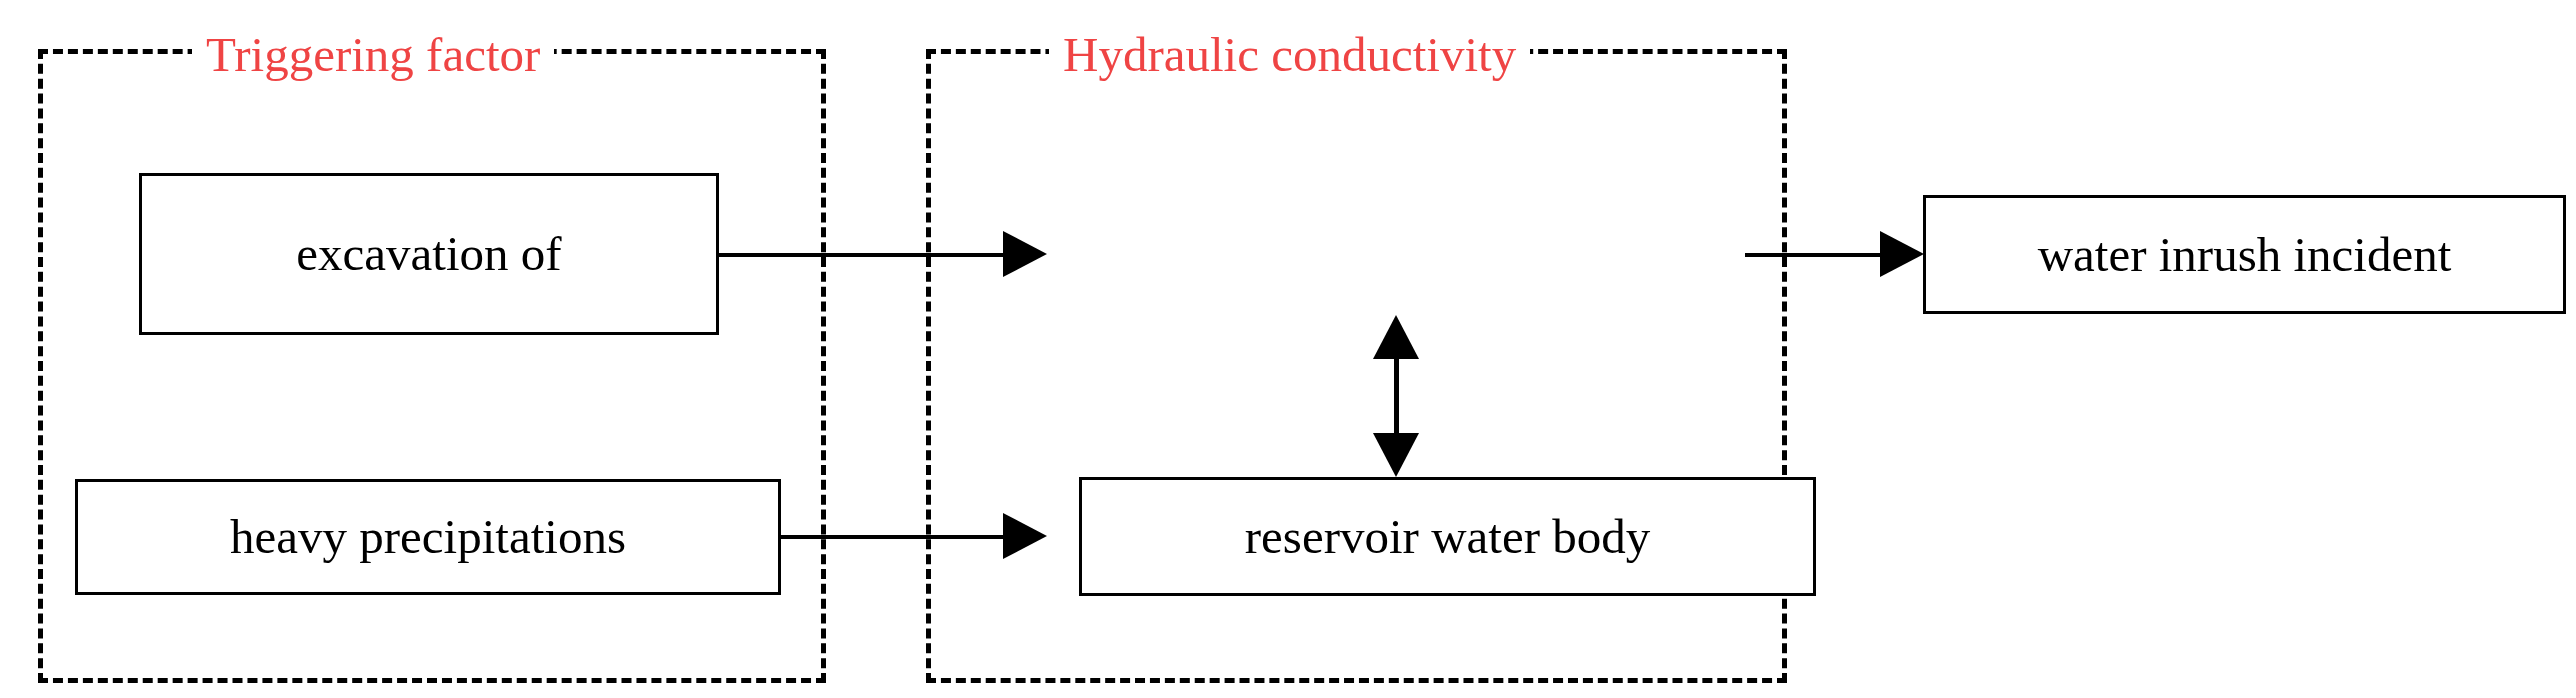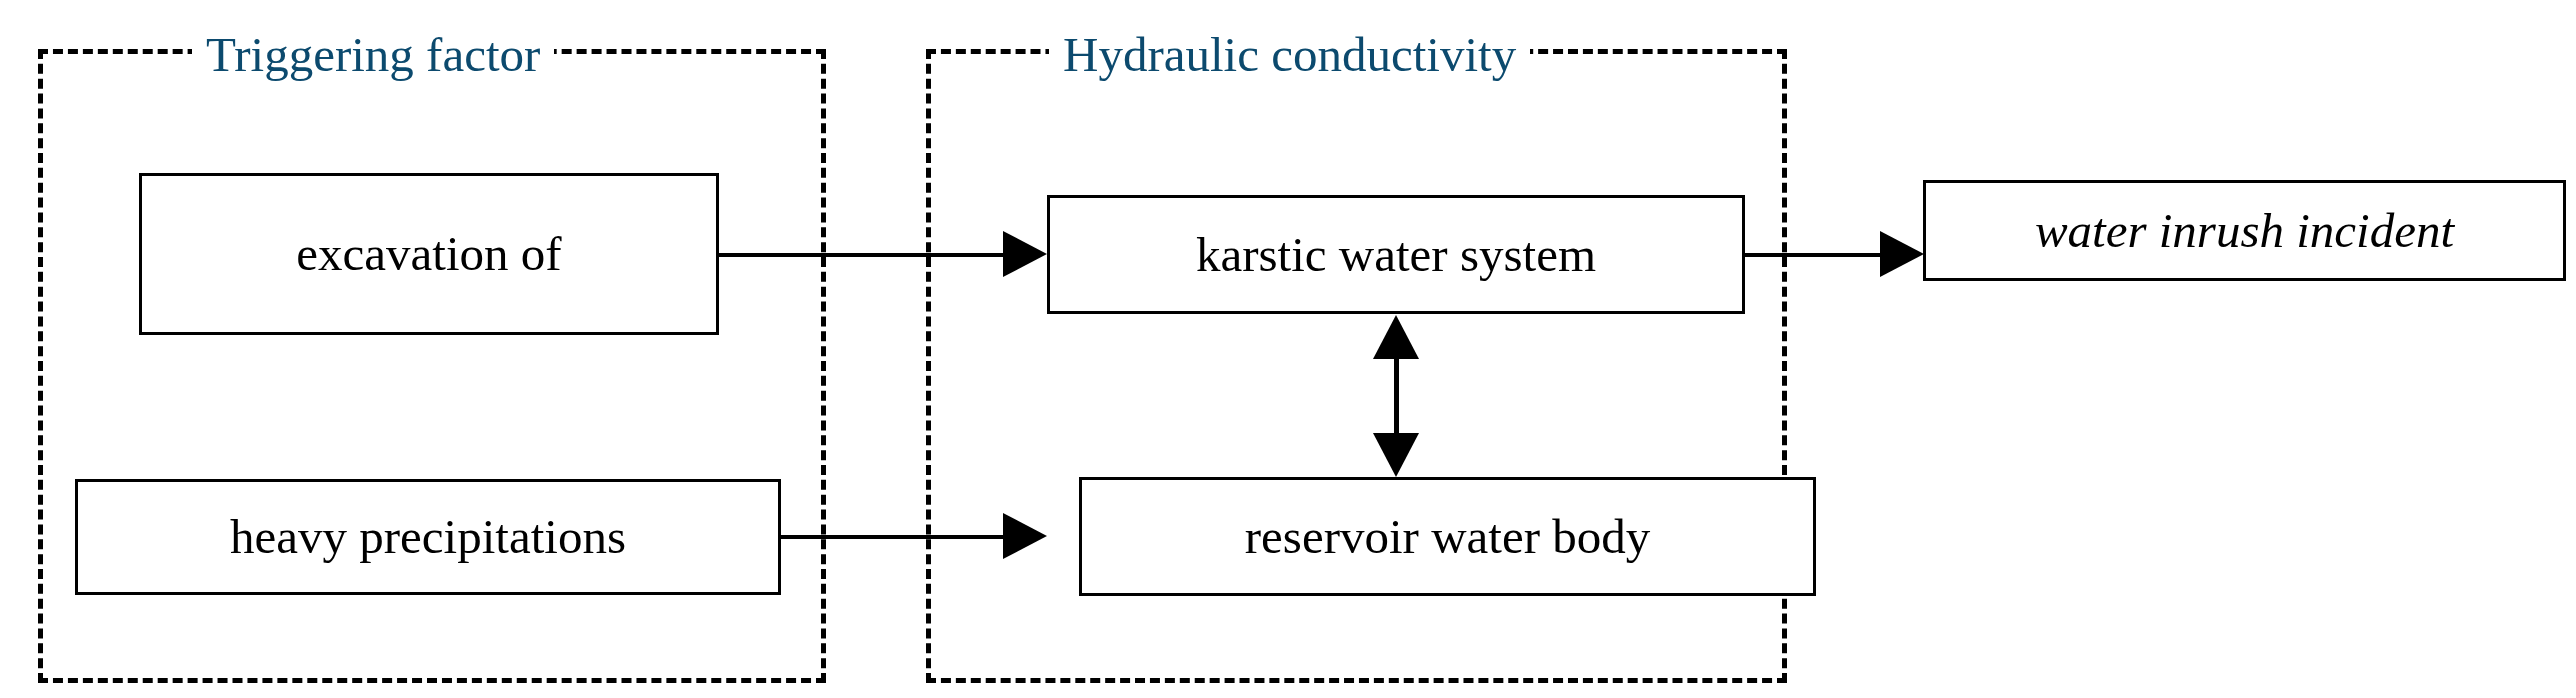--- a/index.html
+++ b/index.html
@@ -25,21 +25,21 @@
     border: 5.5px dashed #000000;
     background: transparent;
   }
   .group-label {
     position: absolute;
     top: -27.5px;
     background: #ffffff;
     padding: 0 14px;
     font-size: 49px;
     line-height: 55px;
-    color: #0c4a6e;
+    color: #ef4444;
     white-space: nowrap;
   }
 
   
   .node {
     position: absolute;
     box-sizing: border-box;
     border: 3.9px solid #000000;
     background: #ffffff;
     display: flex;
@@ -110,29 +110,26 @@
   <div class="node" style="left:139px; top:173px; width:580px; height:162px;">
     <div>
       <span>excavation of</span>
     </div>
   </div>
 
   <div class="node" style="left:75px; top:479px; width:706px; height:116px;justify-content:center;">
     <span>heavy precipitations</span>
   </div>
 
-  <div class="node" style="left:1047px; top:195px; width:698px; height:119px;">
-    <span>karstic water system</span>
-  </div>
 
   <div class="node" style="left:1047px; top:477px; width:737px; height:119px;margin-left:32px;">
     <span>reservoir water body</span>
   </div>
 
-  <div class="node" style="left:1923px; top:180px; width:643px; height:101px;font-style:italic;">
+  <div class="node" style="left:1923px; top:195px; width:643px; height:119px;">
     <span>water inrush incident</span>
   </div>
 
   <div class="h-line" style="left:719px; top:253px; width:284px;"></div>
   <div class="arrow-right" style="left:1003px; top:231px;"></div>
 
   <div class="h-line" style="left:780px; top:535px; width:223px;"></div>
   <div class="arrow-right" style="left:1003px; top:513px;"></div>
 
   <div class="arrow-up" style="left:1373px; top:315px;"></div>

